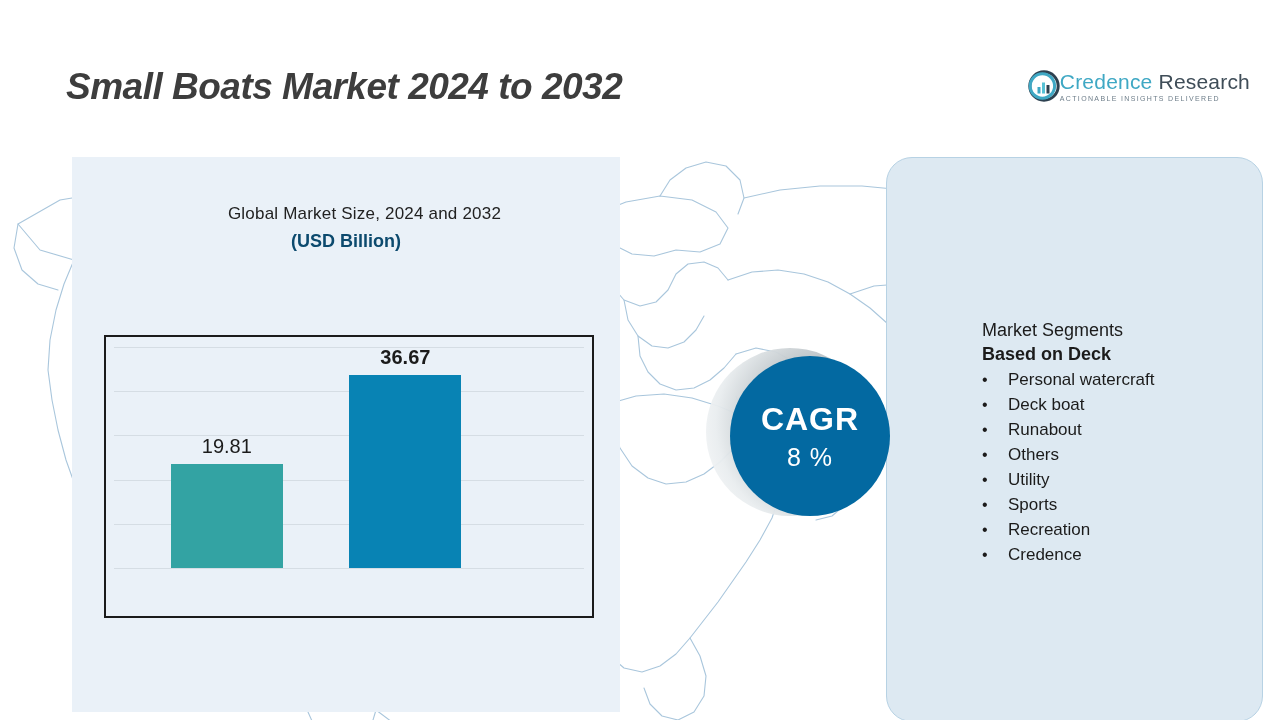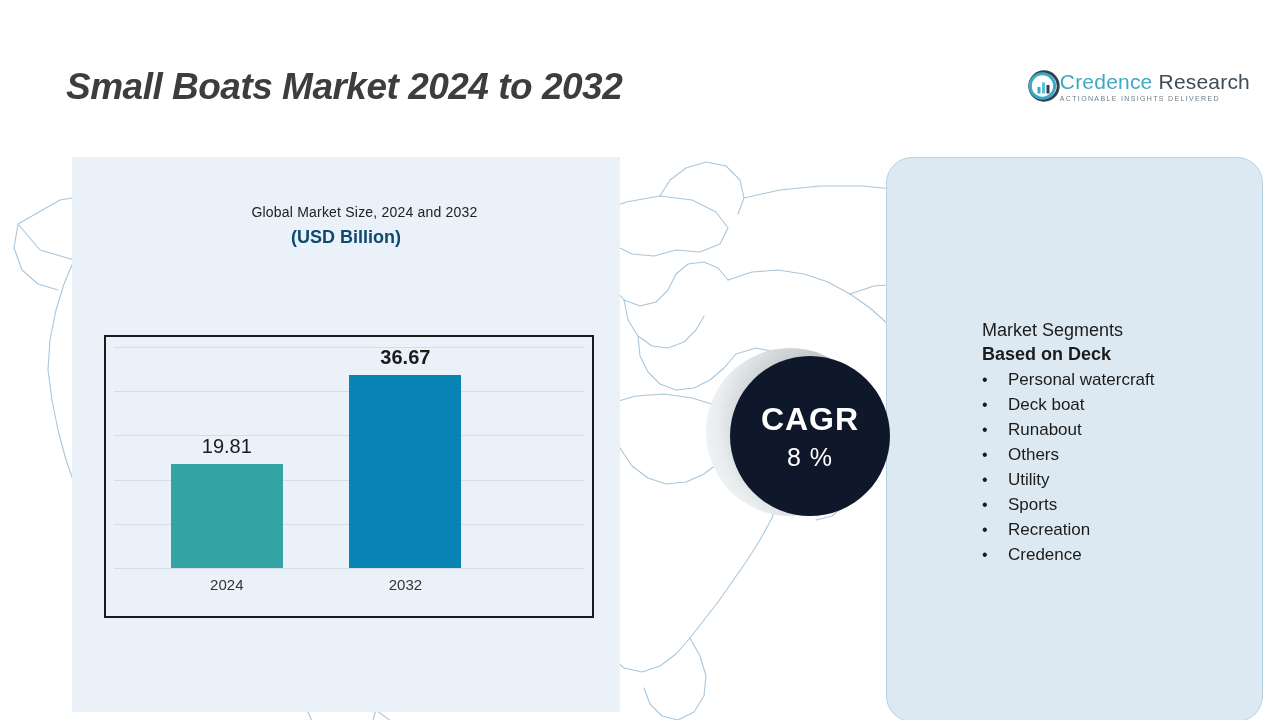--- a/index.html
+++ b/index.html
@@ -114,21 +114,21 @@
   
   .chart-heading {
     position: absolute;
     left: 72px;
     top: 160px;
     width: 548px;
     text-align: center;
     z-index: 3;
   }
   .chart-heading .line1 {
-    font-size: 14px;
+    font-size: 17px;
     color: #222222;
     letter-spacing: 0.2px;
     padding-left: 37px;
   }
   .chart-heading .line2 {
     margin-top: 7px;
     font-size: 18px;
     font-weight: bold;
     color: #0c4a6e;
   }
@@ -225,21 +225,21 @@
     background: radial-gradient(circle at 70% 45%, #9aa3a8 0%, #b9c0c4 42%, #e9edef 72%, #ffffff 100%);
     opacity: 0.95;
   }
   .cagr-circle {
     position: absolute;
     left: 30px;
     top: 12px;
     width: 160px;
     height: 160px;
     border-radius: 50%;
-    background: #0f172a;
+    background: #0369a1;
     display: flex;
     flex-direction: column;
     align-items: center;
     justify-content: center;
     color: #ffffff;
   }
   .cagr-label {
     font-size: 32px;
     font-weight: bold;
     letter-spacing: 1px;
@@ -387,24 +387,20 @@
       <div class="bars-layer" id="bars-layer">
           <div class="bar-slot" style="left: calc(24% - 56px);">
             <div class="bar" style="height: 47.1667%; background: rgb(51, 163, 163);"></div>
             <div class="bar-value" style="bottom: calc(47.1667% + 6px);">19.81</div>
           </div>
           <div class="bar-slot" style="left: calc(62% - 56px);">
             <div class="bar" style="height: 87.3095%; background: rgb(8, 131, 180);"></div>
             <div class="bar-value" style="bottom: calc(87.3095% + 6px); font-weight: bold;">36.67</div>
           </div>
         </div>
-      <div class="x-labels" id="x-labels">
-          <div class="x-label" style="left: calc(24% - 80px);">2024</div>
-          <div class="x-label" style="left: calc(62% - 80px);">2032</div>
-        </div>
     </div>
   </div>
 
   <div class="cagr-wrap">
     <div class="cagr-shadow"></div>
     <div class="cagr-circle">
       <div class="cagr-label">CAGR</div>
       <div class="cagr-value">8 %</div>
     </div>
   </div>

